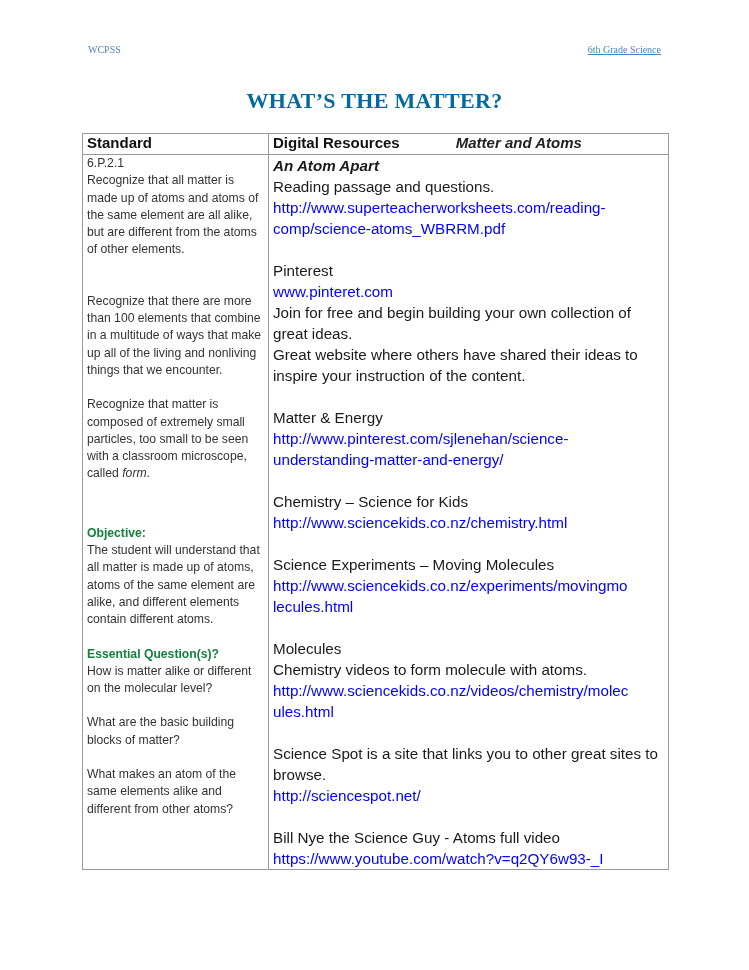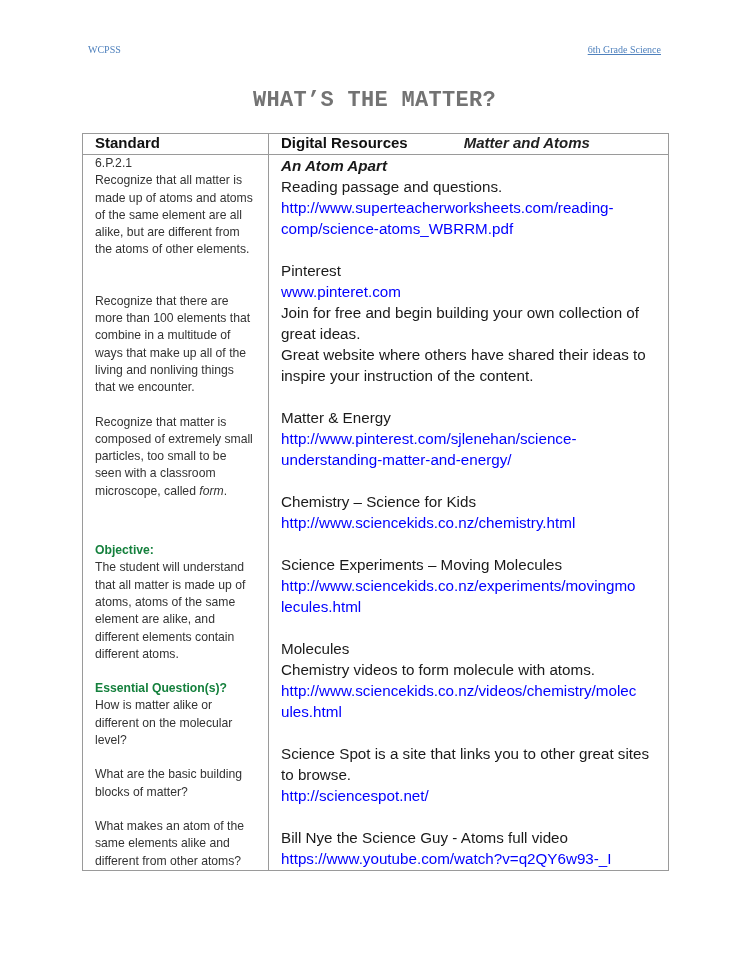--- a/index.html
+++ b/index.html
@@ -3,25 +3,25 @@
 <meta charset="utf-8">
 <style>
   html, body { margin: 0; padding: 0; background: #ffffff; }
   body { width: 749px; height: 970px; position: relative; overflow: hidden;
          font-family: "Liberation Sans", "DejaVu Sans", sans-serif; color: #222; }
   .page-header { position: absolute; top: 44px; left: 88px; right: 88px; height: 20px;
                  font-family: "Liberation Serif", "DejaVu Serif", serif; font-size: 10px; color: #4f81bd; }
   .page-header .left { position: absolute; left: 0; top: 0; }
   .page-header .right { position: absolute; right: 0; top: 0; text-decoration: underline; }
   .doc-title { position: absolute; top: 88px; left: 0; width: 749px; text-align: center;
-               font-family: Liberation Mono, monospace; font-weight: 900;
-               font-size: 22px; letter-spacing: 0.3px; color: #737373; }
+               font-family: Liberation Serif, serif; font-weight: 900;
+               font-size: 22px; letter-spacing: 0.3px; color: #0369a1; }
   table.std { position: absolute; top: 133px; left: 82px; width: 586px;
               border-collapse: collapse; table-layout: fixed; }
-  table.std td { border: 1.5px solid #9a9a9a; vertical-align: top; padding: 0 12px; margin-top: 24px; }
+  table.std td { border: 1.5px solid #9a9a9a; vertical-align: top; padding: 0 4px; margin-top: 24px; }
   col.c1 { width: 186px; }
   col.c2 { width: 400px; }
   .hdr td { height: 20px; font-weight: bold; font-size: 15px; color: #111; }
   .hdr .sub { font-weight: bold; font-style: italic; margin-left: 56px; color: #222; }
   .left-col { font-size: 12.2px; line-height: 17.3px; color: #333; }
   .left-col p { margin: 0; }
   .left-col .gap { height: 17px; }
   .left-col b { color: #15803d; }
   .right-col { font-size: 15.2px; line-height: 21px; color: #1a1a1a; }
   .right-col p { margin: 0; }

